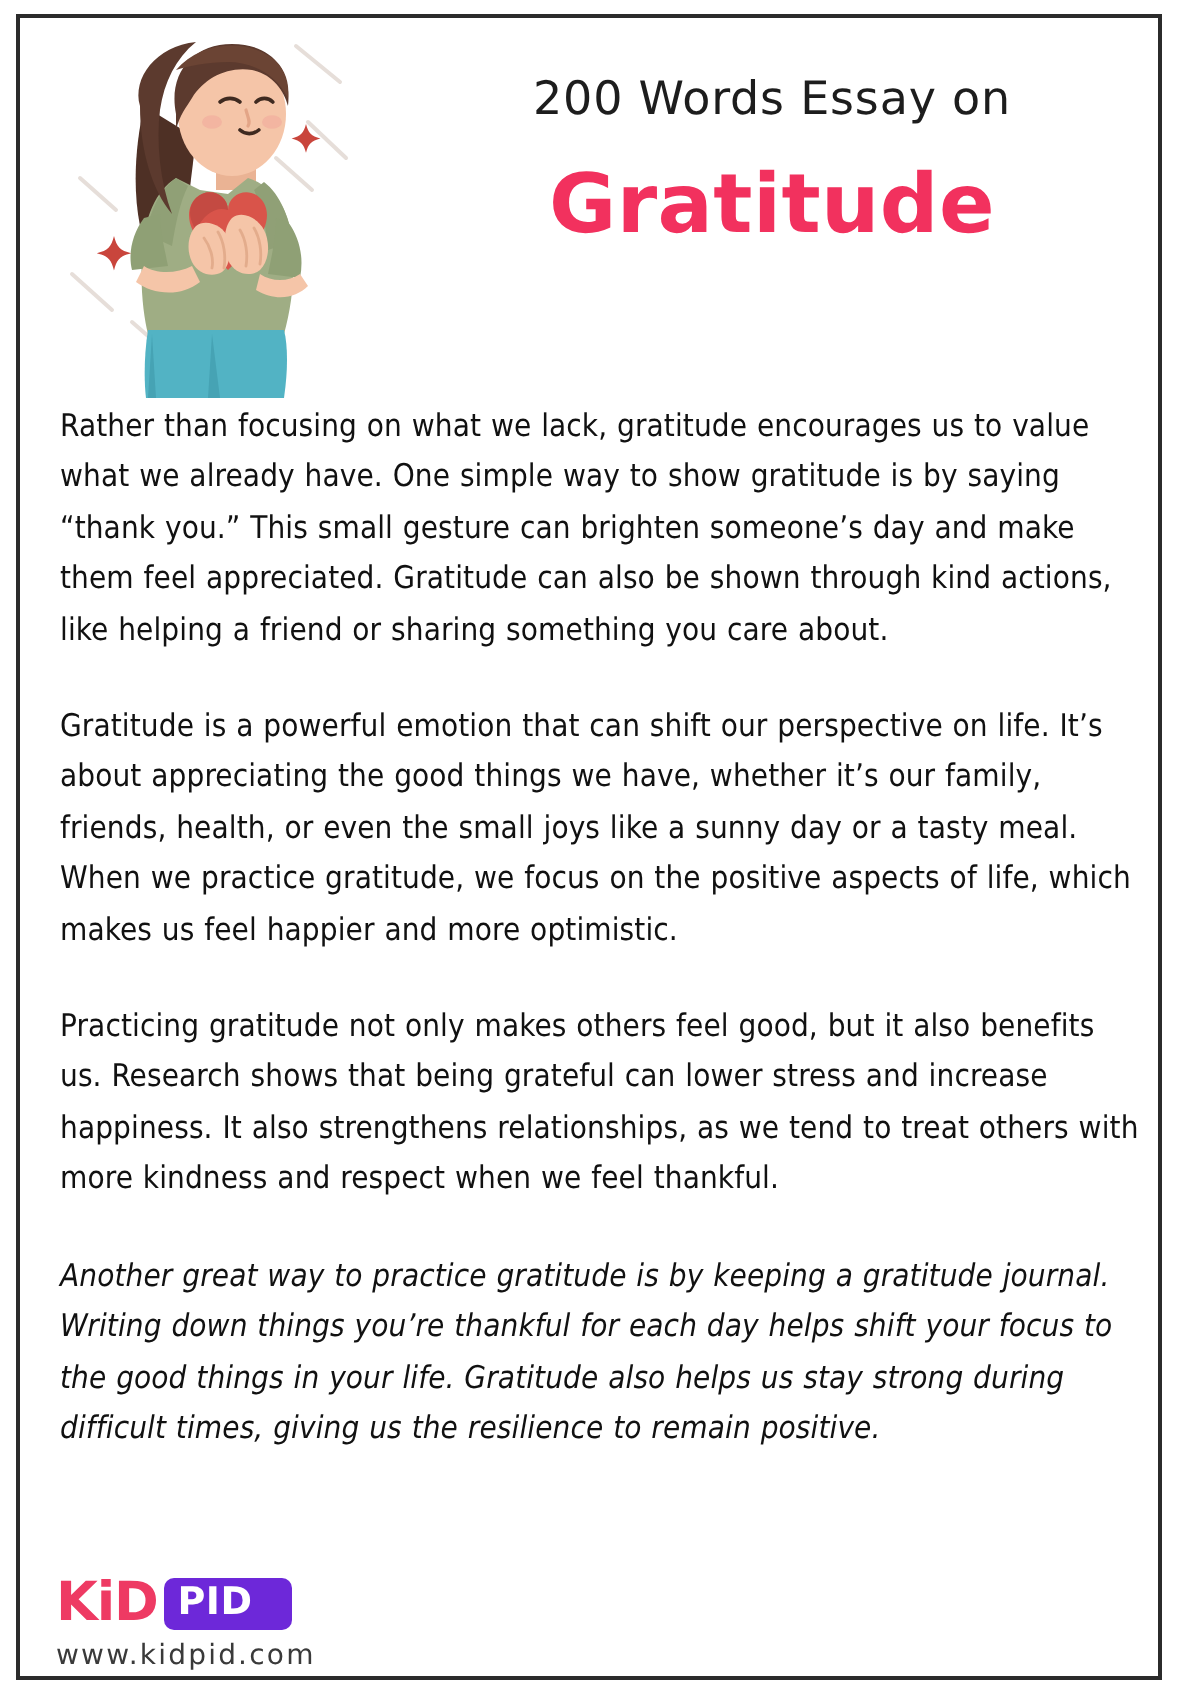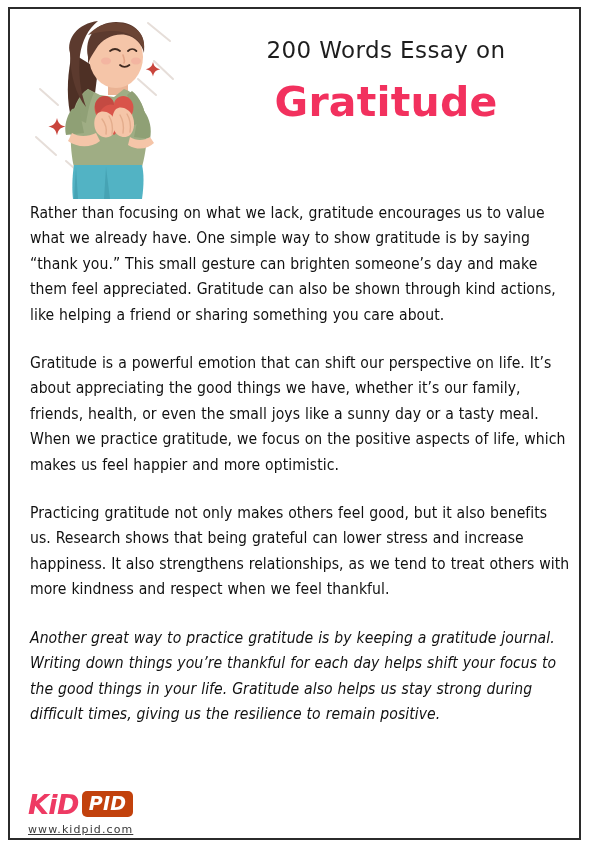--- a/index.html
+++ b/index.html
@@ -98,49 +98,47 @@
     display: flex;
     align-items: flex-end;
     justify-content: space-between;
   }
   .brand {
     padding-left: 18px;
     padding-bottom: 2px;
   }
   .brand-logo {
     display: flex;
-    align-items: flex-start;
+    align-items: flex-end;
     line-height: 1;
-    font-style: italic;
   }
   .brand-kid {
     font-family: "DejaVu Sans", "Liberation Sans", sans-serif;
     font-size: 27px;
     font-weight: 700;
     color: #ee3a63;
     letter-spacing: -0.6px;
   }
   .brand-pid {
     font-family: "DejaVu Sans", "Liberation Sans", sans-serif;
     font-size: 19px;
     font-weight: 700;
     color: #ffffff;
-    background: #c2410c;
+    background: #6d28d9;
     border-radius: 5px;
-    padding: 3px 7px 4px 7px;
+    padding: 3px 20px 4px 7px;
     margin-left: 3px;
     letter-spacing: 0.2px;
   }
   .brand-url {
     font-family: "DejaVu Sans", "Liberation Sans", sans-serif;
-    font-size: 11px;
+    font-size: 14px;
     color: #3a3a3a;
     letter-spacing: 1.1px;
     margin-top: 5px;
-    text-decoration: underline;
   }
   .footer-note {
     font-family: "DejaVu Serif", "Liberation Serif", serif;
     font-size: 11.5px;
     color: #4b4b4b;
     padding-right: 14px;
     padding-bottom: 9px;
     letter-spacing: 0.15px;
   }
 </style>

